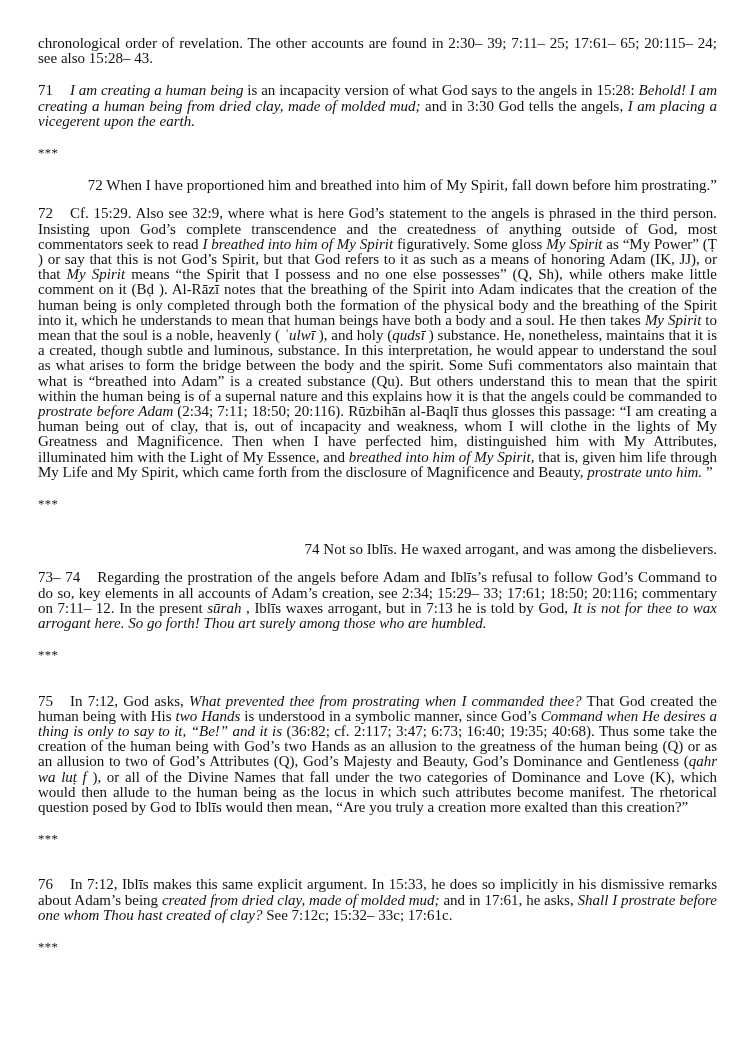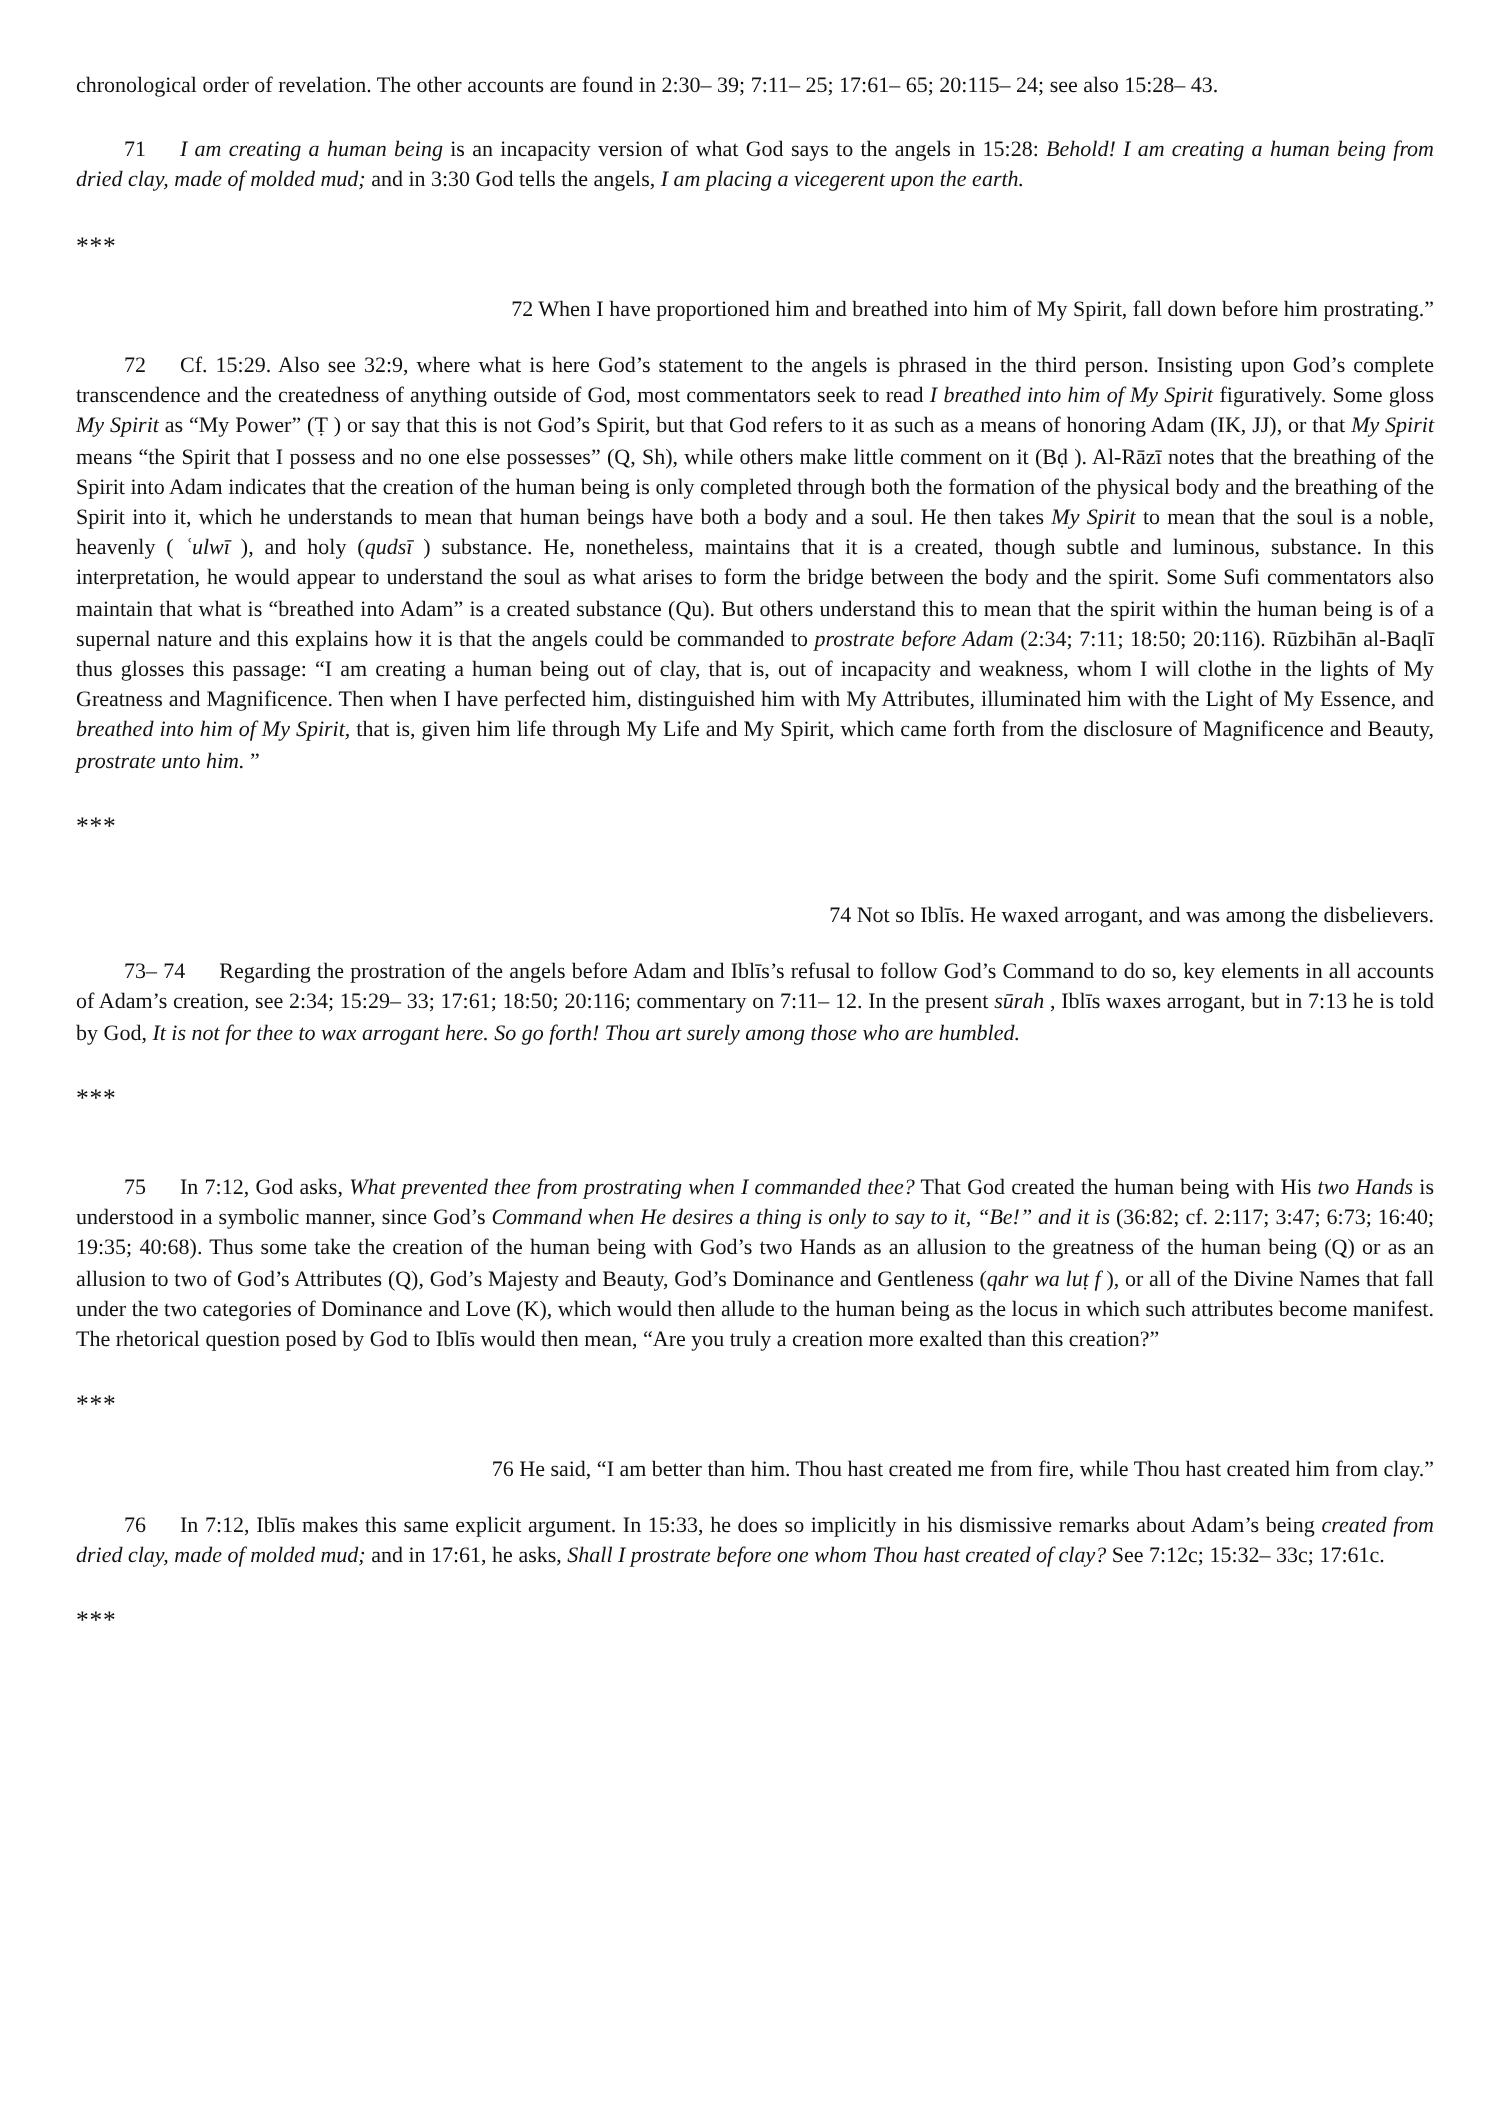--- a/index.html
+++ b/index.html
@@ -19,21 +19,21 @@
     background: #ffffff;
     box-sizing: border-box;
     padding: 36px 32px 0 38px;
     overflow: hidden;
   }
   .content {
     width: 679px;
   }
   p.para {
     margin: 0;
-    font-size: 11px;
+    font-size: 15px;
     line-height: 15.2px;
     text-align: justify;
     text-justify: inter-word;
     color: #111111;
     -webkit-font-smoothing: antialiased;
   }
   p.para.verse {
     text-align: right;
   }
   
@@ -47,21 +47,20 @@
     letter-spacing: 0.4px;
     color: #111111;
     text-align: left;
   }
   em, i {
     font-style: italic;
     font-family: Liberation Serif, serif;
   }
   .num {
     font-style: normal;
-    margin-left: 24px;
   }
   .indent-tab {
     display: inline-block;
     width: 17px;
   }
 </style>
 </head>
 <body>
 
 <div class="page">
@@ -83,19 +82,18 @@
       <div class="gap-sm"></div>
       <p class="para"><span class="num">73– 74</span><span class="indent-tab">&nbsp;</span><span>Regarding the prostration of the angels before Adam and Iblīs’s refusal to follow God’s Command to do so, key elements in all accounts of Adam’s creation, see 2:34; 15:29– 33; 17:61; 18:50; 20:116; commentary on 7:11– 12. In the present </span><em>sūrah</em><span> , Iblīs waxes arrogant, but in 7:13 he is told by God, </span><em>It is not for thee to wax arrogant here. So go forth! Thou art surely among those who are humbled.</em></p>
       <div class="gap-md"></div>
       <p class="sep">***</p>
       <div class="gap-md"></div>
       <div class="gap-sm"></div>
       <p class="para"><span class="num">75</span><span class="indent-tab">&nbsp;</span><span>In 7:12, God asks, </span><em>What prevented thee from prostrating when I commanded thee?</em><span> That God created the human being with His </span><em>two Hands</em><span> is understood in a symbolic manner, since God’s </span><em>Command when He desires a thing is only to say to it, “Be!” and it is</em><span> (36:82; cf. 2:117; 3:47; 6:73; 16:40; 19:35; 40:68). Thus some take the creation of the human being with God’s two Hands as an allusion to the greatness of the human being (Q) or as an allusion to two of God’s Attributes (Q), God’s Majesty and Beauty, God’s Dominance and Gentleness (</span><em>qahr wa luṭ f</em><span> ), or all of the Divine Names that fall under the two categories of Dominance and Love (K), which would then allude to the human being as the locus in which such attributes become manifest. The rhetorical question posed by God to Iblīs would then mean, “Are you truly a creation more exalted than this creation?”</span></p>
       <div class="gap-md"></div>
       <p class="sep">***</p>
       <div class="gap-md"></div>
-      <p class="para verse"><span>76 He said, “I am better than him. Thou hast created me from fire, while Thou hast created him from clay.”</span></p>
       <div class="gap-sm"></div>
       <p class="para"><span class="num">76</span><span class="indent-tab">&nbsp;</span><span>In 7:12, Iblīs makes this same explicit argument. In 15:33, he does so implicitly in his dismissive remarks about Adam’s being </span><em>created from dried clay, made of molded mud;</em><span> and in 17:61, he asks, </span><em>Shall I prostrate before one whom Thou hast created of clay?</em><span> See 7:12c; 15:32– 33c; 17:61c.</span></p>
       <div class="gap-md"></div>
       <p class="sep">***</p>
     </div>
 </div>
 
 </body></html>

